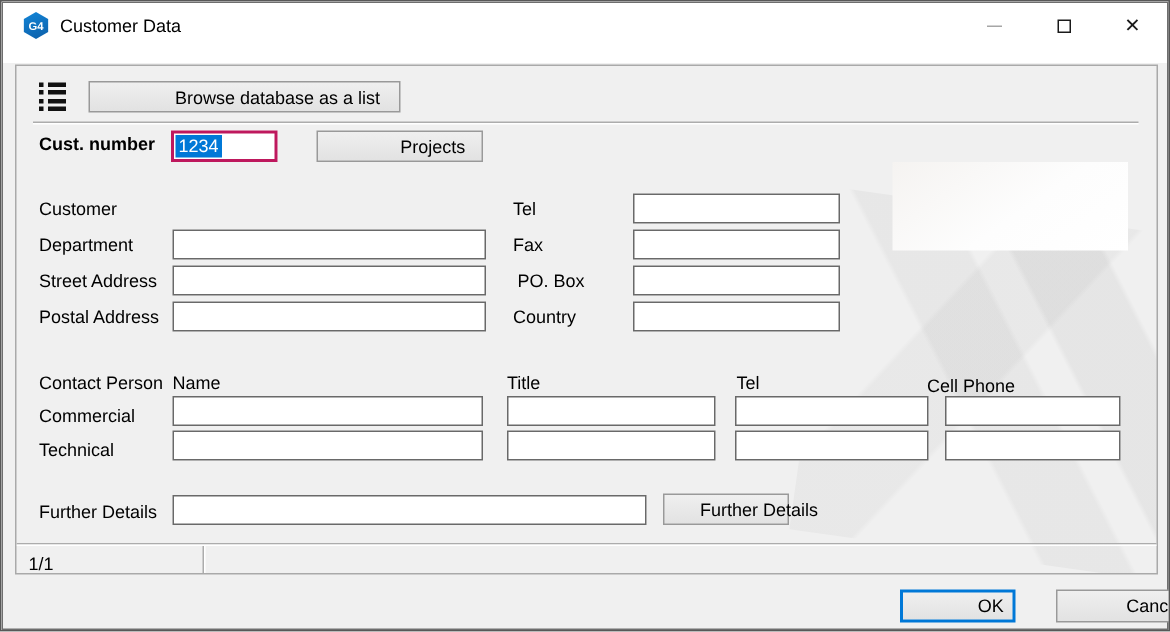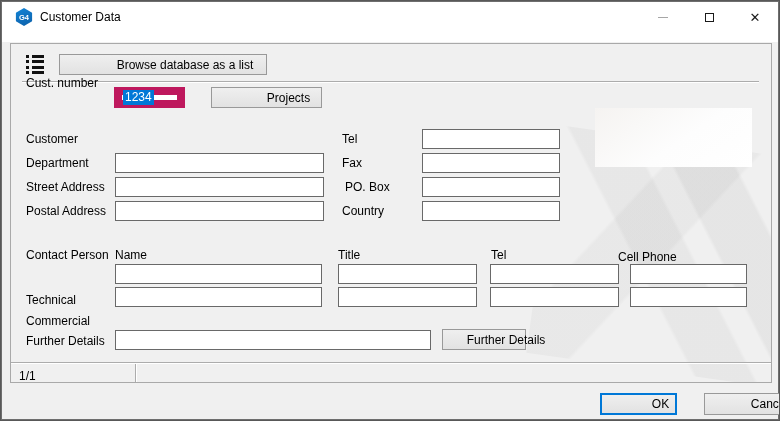--- a/index.html
+++ b/index.html
@@ -56,21 +56,21 @@
   .label { position:absolute; font-size:12px; color:#000; white-space:nowrap; }
 
   .textbox {
     position:absolute; background:#ffffff; border:1px solid #696969;
     font-family:"Liberation Sans",sans-serif; font-size:12px; color:#000;
     padding:0 3px; height:20px; outline:none;
   }
   .blue-text { color:#0000ff; }
 
   .custnum-box {
-    position:absolute; background:#fff; border:8px solid #be185d;
+    position:absolute; background:#fff; border:2px solid #be185d;
     height:21px; display:flex; align-items:center; padding:0 1px;
   }
   .selected-text {
     background:#0078d7; color:#fff; font-size:12px; padding:0 2px;
     line-height:15px;
   }
 
   .btn {
     position:absolute; background:linear-gradient(#efefef,#e2e2e2);
     border:1px solid #999999; font-size:12px; color:#000;
@@ -138,21 +138,21 @@
           <span class="bar"></span>
         </div>
       <div class="row">
           <span class="dot"></span>
           <span class="bar"></span>
         </div>
     </div>
     <div class="btn" style="left:48px; top:10px; width:208px; height:21px;">Browse database as a list</div>
     <div class="etched-h" style="left:11px; top:37px; width:737px;"></div>
 
-    <div class="label" style="left:15px; top:32px;">Cust. number</div>
+    <div class="label" style="left:15px; top:45px;font-weight:bold;">Cust. number</div>
     <div class="custnum-box" style="left:103px; top:43px; width:71px;">
       <span class="selected-text">1234</span>
     </div>
     <div class="btn" style="left:200px; top:43px; width:111px; height:21px;">Projects</div>
 
     <div class="label" style="left:15px; top:88px;">Customer</div>
     <div class="label" style="left:15px; top:112px;">Department</div>
     <input class="textbox" style="left: 104px; top: 109px; width: 209px;" value="">
     <div class="label" style="left:15px; top:136px;">Street Address</div>
     <input class="textbox" style="left: 104px; top: 133px; width: 209px;" value="">
@@ -169,21 +169,21 @@
     <input class="textbox" style="left: 411px; top: 157px; width: 138px;" value="">
 
     <div class="whitebox" style="left:584px; top:64px; width:157px; height:59px;"></div>
 
     <div class="label" style="left:15px; top:204px;">Contact Person</div>
     <div class="label" style="left:104px; top:204px;">Name</div>
     <div class="label" style="left:327px; top:204px;">Title</div>
     <div class="label" style="left:480px; top:204px;">Tel</div>
     <div class="label" style="left:607px; top:206px;">Cell Phone</div>
 
-    <div class="label" style="left:15px; top:226px;margin-top:44px;">Commercial</div>
+    <div class="label" style="left:15px; top:226px;">Commercial</div>
     <input class="textbox" style="left: 104px; top: 220px; width: 207px;" value="">
     <input class="textbox" style="left: 327px; top: 220px; width: 139px;" value="">
     <input class="textbox" style="left: 479px; top: 220px; width: 129px;" value="">
     <input class="textbox" style="left: 619px; top: 220px; width: 117px;" value="">
 
     <div class="label" style="left:15px; top:249px;">Technical</div>
     <input class="textbox" style="left: 104px; top: 243px; width: 207px;" value="">
     <input class="textbox" style="left: 327px; top: 243px; width: 139px;" value="">
     <input class="textbox" style="left: 479px; top: 243px; width: 129px;" value="">
     <input class="textbox" style="left: 619px; top: 243px; width: 117px;" value="">

